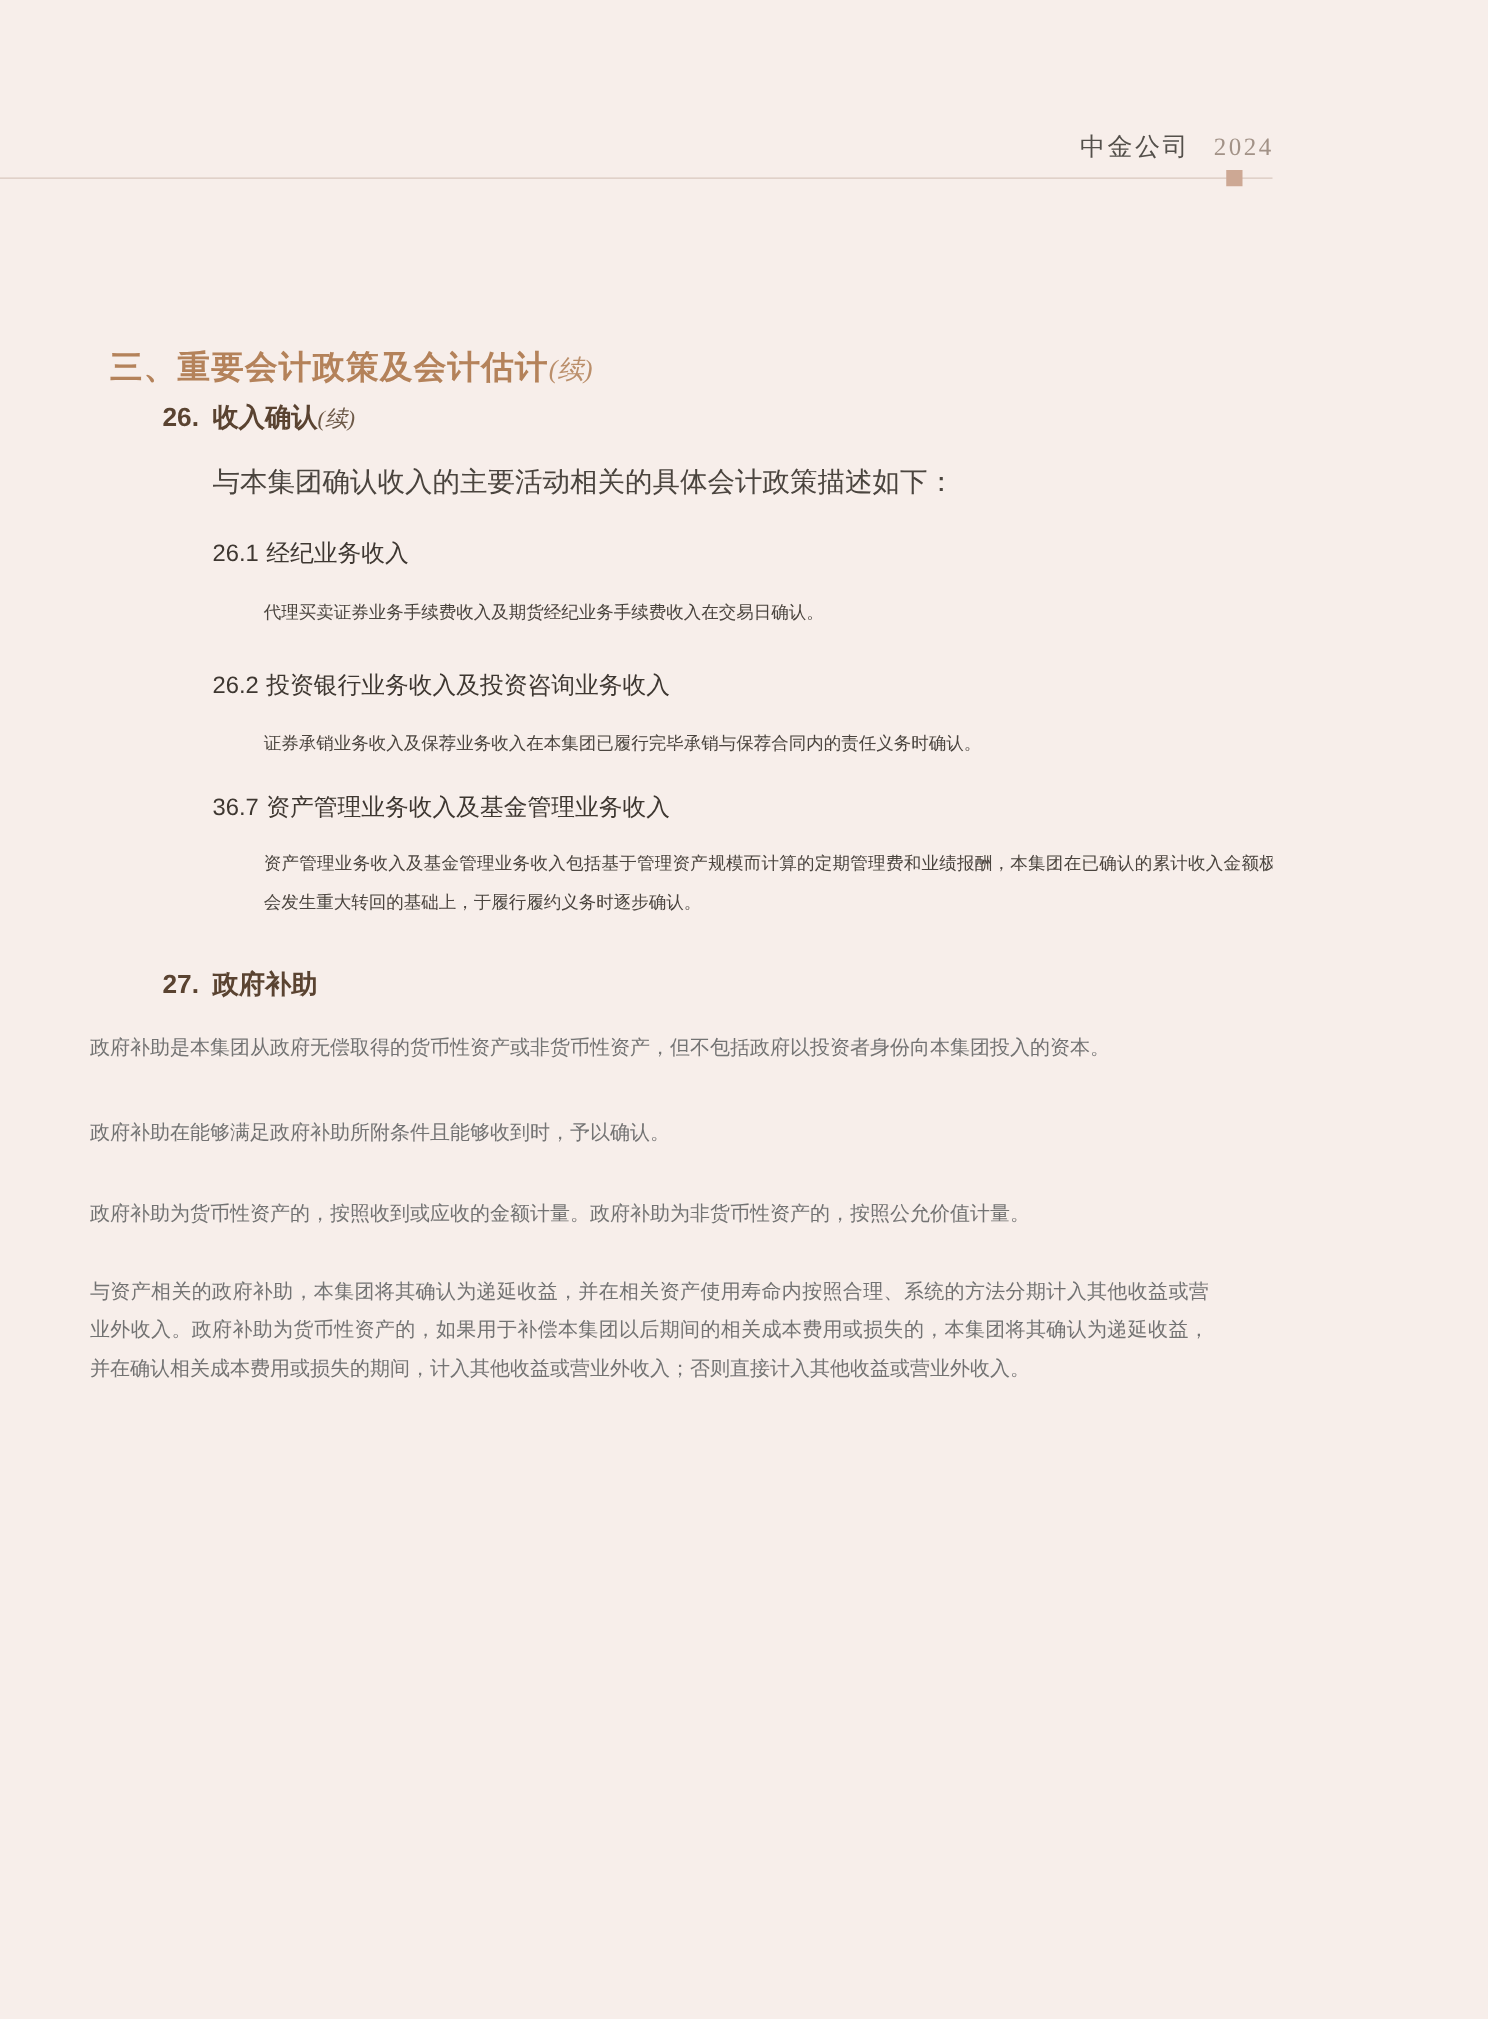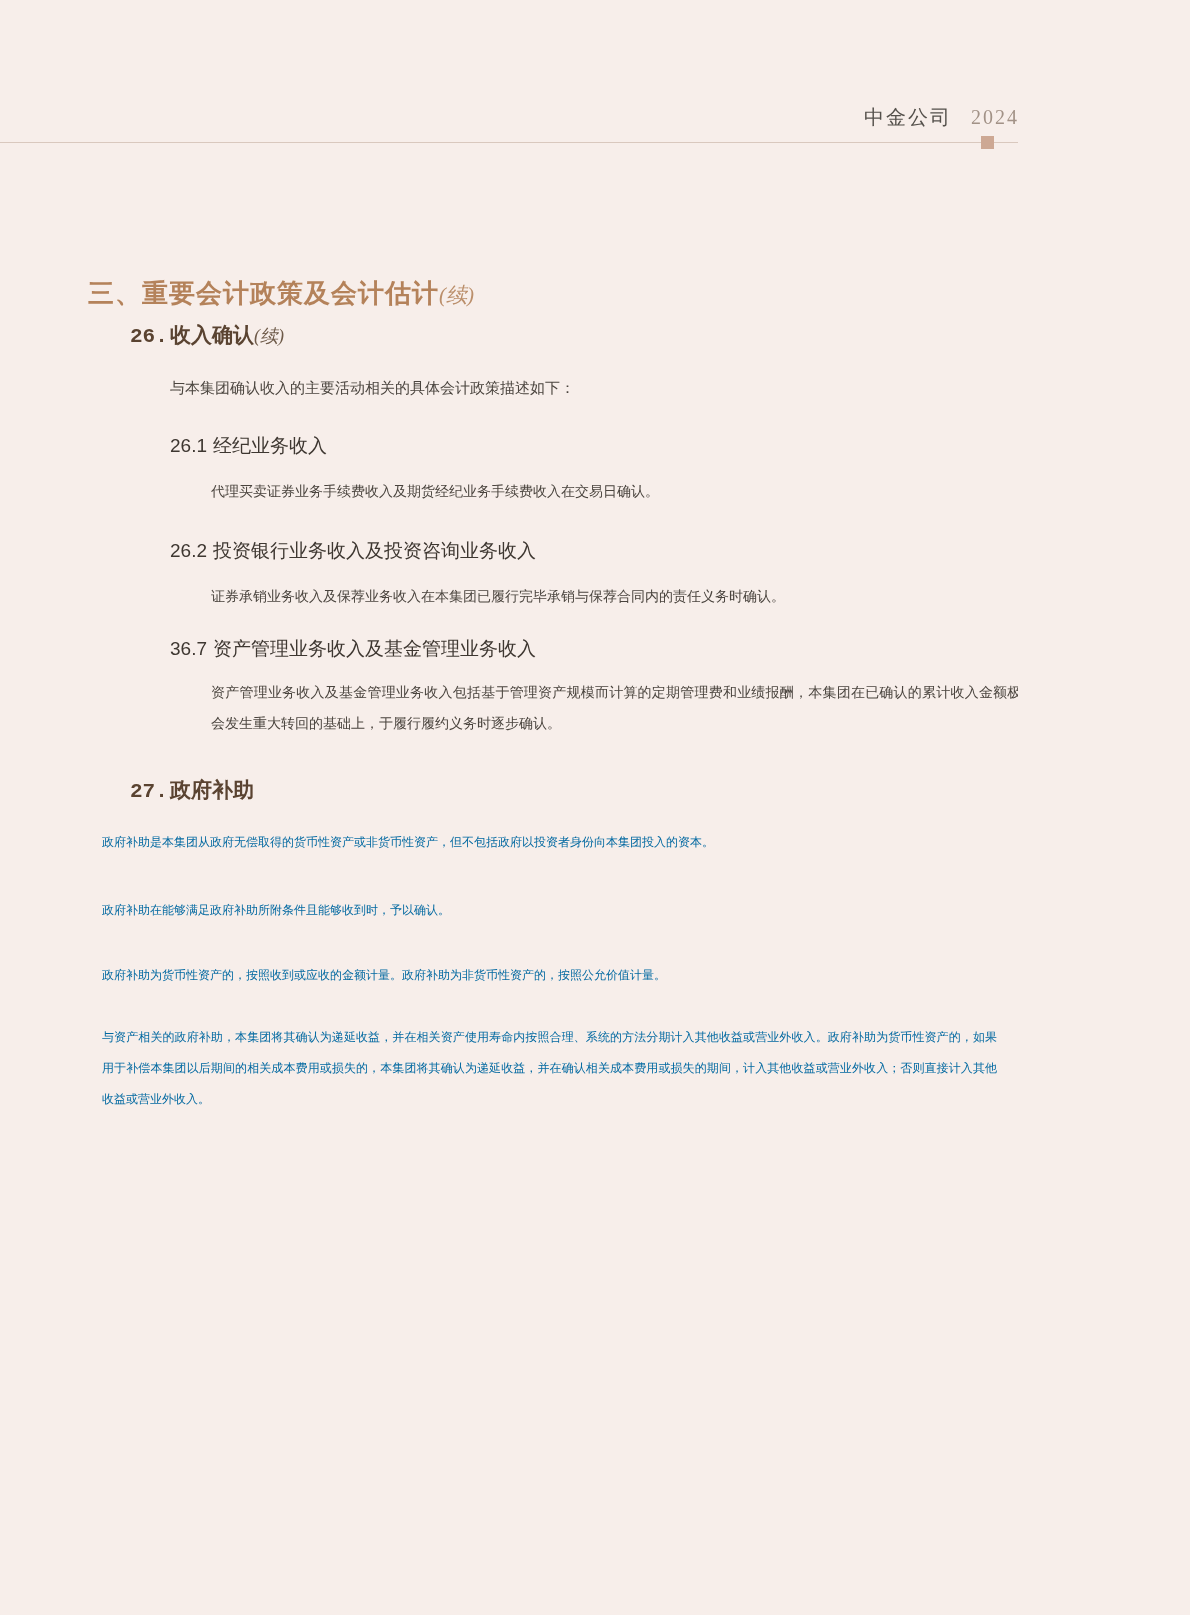--- a/index.html
+++ b/index.html
@@ -18,28 +18,28 @@
   .hdr-year { color:#a29287; margin-left:12px; }
   .hdr-rule { position:absolute; top:142px; left:0; width:1083px; height:1px; background:#d9c8be; }
   .hdr-square { position:absolute; top:136px; left:981px; width:13px; height:13px; background:#cda894; }
   
   h1 {
     margin:278px 0 0 88px; font-size:26px; line-height:30px;
     color:#b4825a; font-weight:bold; letter-spacing:1px;
   }
   h1 .cont { font-family:"Liberation Serif", serif; font-style:italic; font-weight:normal; font-size:21px; color:#bb8f6b; letter-spacing:0; }
   h2 { margin-left:130px; font-size:21px; line-height:26px; color:#5a4331; font-weight:bold; }
-  h2 .num { display:inline-block; width:40px;font-family:Liberation Mono, monospace; }
+  h2 .num { display:inline-block; width:40px; }
   h2 .cont { font-family:"Liberation Serif", serif; font-style:italic; font-weight:normal; font-size:18px; color:#6e5a49; }
   h3 { margin-left:170px; font-size:19px; line-height:24px; color:#3e3731; font-weight:normal; }
   h3 .num { margin-right:6px; }
   
-  p.lead { margin-left:170px; width:895px; font-size:15px; line-height:31px; color:#4a443e; }
+  p.lead { margin-left:170px; width:895px; font-size:22px; line-height:31px; color:#4a443e; }
   p.body { margin-left:211px; width:853px; font-size:14px; line-height:31px; color:#4a443e; text-align:justify; }
-  p.b27  { margin-left:102px; width:895px; font-size:12px; line-height:31px; color:#0369a1; text-align:justify; }
+  p.b27  { margin-left:72px; width:895px; font-size:16px; line-height:31px; color:#737373; text-align:justify; }
   
   .g12{margin-top:12px} .g16{margin-top:16px} .g18{margin-top:18px}
   .g22{margin-top:22px} .g25{margin-top:25px} .g31{margin-top:31px}
   .g32{margin-top:32px} .g34{margin-top:34px} .g37{margin-top:37px}
   .g38{margin-top:38px} .g45{margin-top:45px}
   
   .page-number {
     position:absolute; top:1529px; left:1020px; width:60px; text-align:right;
     font-family:"Liberation Serif", serif; font-size:22px; color:#6b635c;
   }

